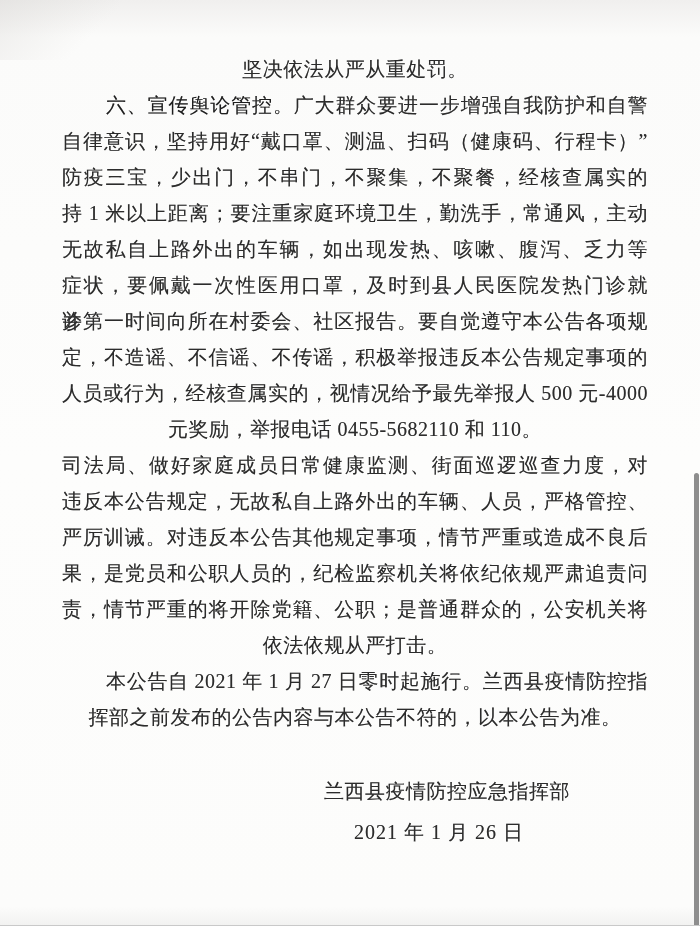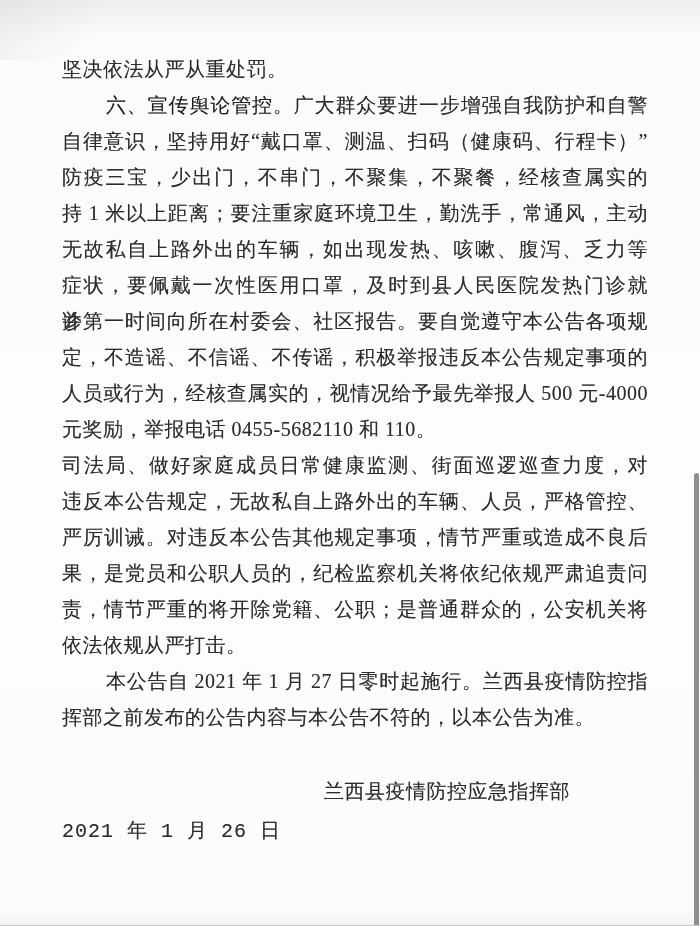--- a/index.html
+++ b/index.html
@@ -29,45 +29,44 @@
     left: 62px; top: 51px; width: 586px;
     color: #2c2c2c;
     text-shadow: 0 0 0.5px rgba(60,60,60,0.45);
   }
   .line {
     height: 36px;
     line-height: 36px;
     font-size: 20px;
     letter-spacing: 0.5px;
     white-space: nowrap;
-    text-align: left;
+    text-align: center;
   }
   .line.just {
     white-space: normal;
     text-align: justify;
     text-align-last: justify;
     -moz-text-align-last: justify;
   }
   .line.ind { padding-left: 44px; }
   .line.ind.just { padding-left: 44px; box-sizing: border-box; width: 586px; }
   .line .b { font-weight: normal; color: #1e1e1e; }
   .sig-line {
     height: 36px; line-height: 36px;
     font-size: 20px; letter-spacing: 0.5px;
     text-align: right;
     margin-top: 38px;
     padding-right: 78px;
   }
   .date-line {
     height: 36px; line-height: 36px;
     font-size: 20px; letter-spacing: 1px;
-    text-align: left;
+    text-align: right;
     margin-top: 5px;
     padding-right: 124px;
-    font-family: Liberation Mono, monospace;
   }
   .scrollbar-thumb {
     position: absolute;
     right: 1px; top: 473px;
     width: 5px; height: 460px;
     background: #8e8e8e;
     border-radius: 3px 3px 0 0;
   }
 </style>
 </head>

